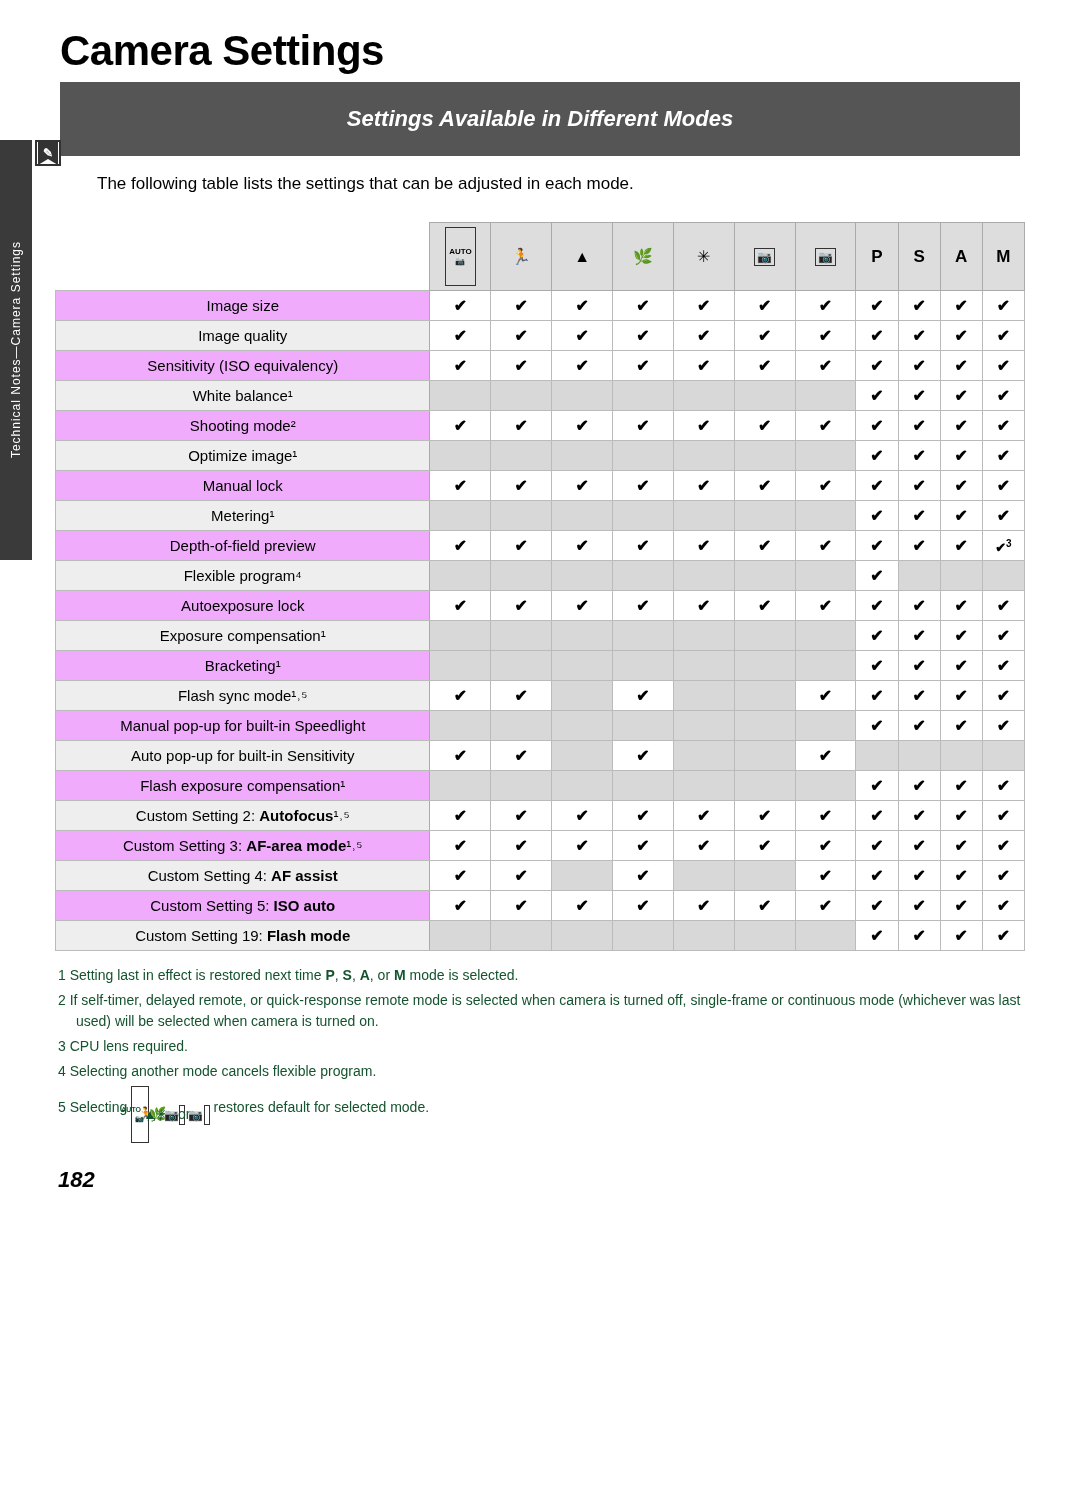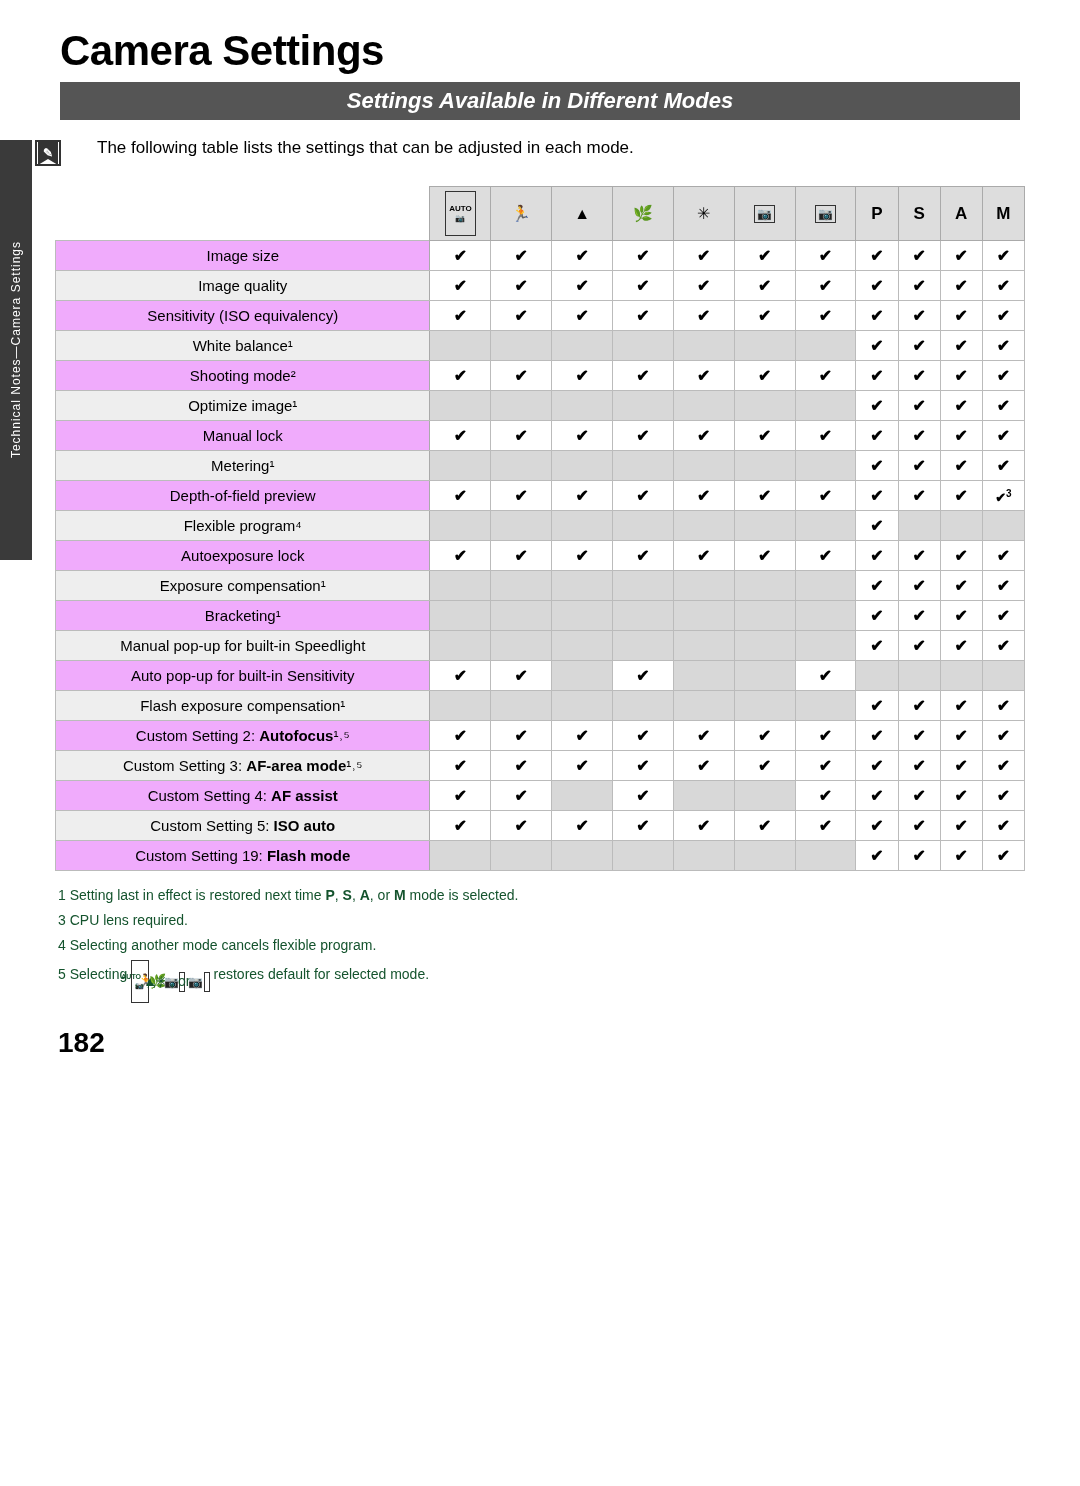--- a/index.html
+++ b/index.html
@@ -62,21 +62,21 @@
       font-size: 42px;
       font-weight: 900;
       color: #000;
       font-family: Arial Black, Arial, sans-serif;
       letter-spacing: -0.5px;
       line-height: 1.1;
     }
     .subtitle-bar {
       background: #555;
       margin: 8px 0 18px 0;
-      padding: 6px 16px;
+      padding: 24px 16px;
       display: inline-block;
       width: 100%;
     }
     .subtitle-text {
       color: #fff;
       font-size: 22px;
       font-style: italic;
       font-weight: bold;
       text-align: center;
       display: block;
@@ -158,37 +158,38 @@
       color: #14532d;
       line-height: 1.5;
     }
     .footnote-item {
       margin-bottom: 4px;
       padding-left: 18px;
       text-indent: -18px;
     }
 
     .page-number {
-      font-size: 28px;
+      font-size: 22px;
       font-weight: bold;
+      font-style: italic;
       padding: 10px 58px;
       color: #000;
     }
 
     
     sup {
       font-size: 10px;
       vertical-align: super;
     }
 
     
     .cam-icon {
       display: inline-block;
       border: 1.5px solid #333;
-      padding: 12px 3px;
+      padding: 19px 3px;
       font-size: 9px;
       font-weight: bold;
       line-height: 1.2;
       min-width: 18px;
       text-align: center;
     }
 
     .fn5-icons {
       display: inline-flex;
       gap: 3px;
@@ -445,20 +446,34 @@
             <td class="shaded"></td>
             <td class="shaded"></td>
             <td class="shaded"></td>
             <td class="shaded"></td>
             <td><span class="check">✔</span></td>
             <td><span class="check">✔</span></td>
             <td><span class="check">✔</span></td>
             <td><span class="check">✔</span></td>
           </tr>
           <tr>
+            <td class="setting-name">Flash sync mode¹˒⁵</td>
+            <td><span class="check">✔</span></td>
+            <td><span class="check">✔</span></td>
+            <td class="shaded"></td>
+            <td><span class="check">✔</span></td>
+            <td class="shaded"></td>
+            <td class="shaded"></td>
+            <td><span class="check">✔</span></td>
+            <td><span class="check">✔</span></td>
+            <td><span class="check">✔</span></td>
+            <td><span class="check">✔</span></td>
+            <td><span class="check">✔</span></td>
+          </tr>
+          <tr>
             <td class="setting-name">Manual pop-up for built-in Speedlight</td>
             <td class="shaded"></td>
             <td class="shaded"></td>
             <td class="shaded"></td>
             <td class="shaded"></td>
             <td class="shaded"></td>
             <td class="shaded"></td>
             <td class="shaded"></td>
             <td><span class="check">✔</span></td>
             <td><span class="check">✔</span></td>
@@ -564,20 +579,24 @@
             <td><span class="check">✔</span></td>
           </tr>
         </tbody>
     </table>
   </div>
 
   <div class="footnotes">
     <div class="footnote-item">
       <span>1 </span>
       <span>Setting last in effect is restored next time <b>P</b>, <b>S</b>, <b>A</b>, or <b>M</b> mode is selected.</span>
+    </div>
+    <div class="footnote-item">
+      <span>2 </span>
+      <span>If self-timer, delayed remote, or quick-response remote mode is selected when camera is turned off, single-frame or continuous mode (whichever was last used) will be selected when camera is turned on.</span>
     </div>
     <div class="footnote-item">
       <span>3 </span>
       <span>CPU lens required.</span>
     </div>
     <div class="footnote-item">
       <span>4 </span>
       <span>Selecting another mode cancels flexible program.</span>
     </div>
     <div class="footnote-item">

